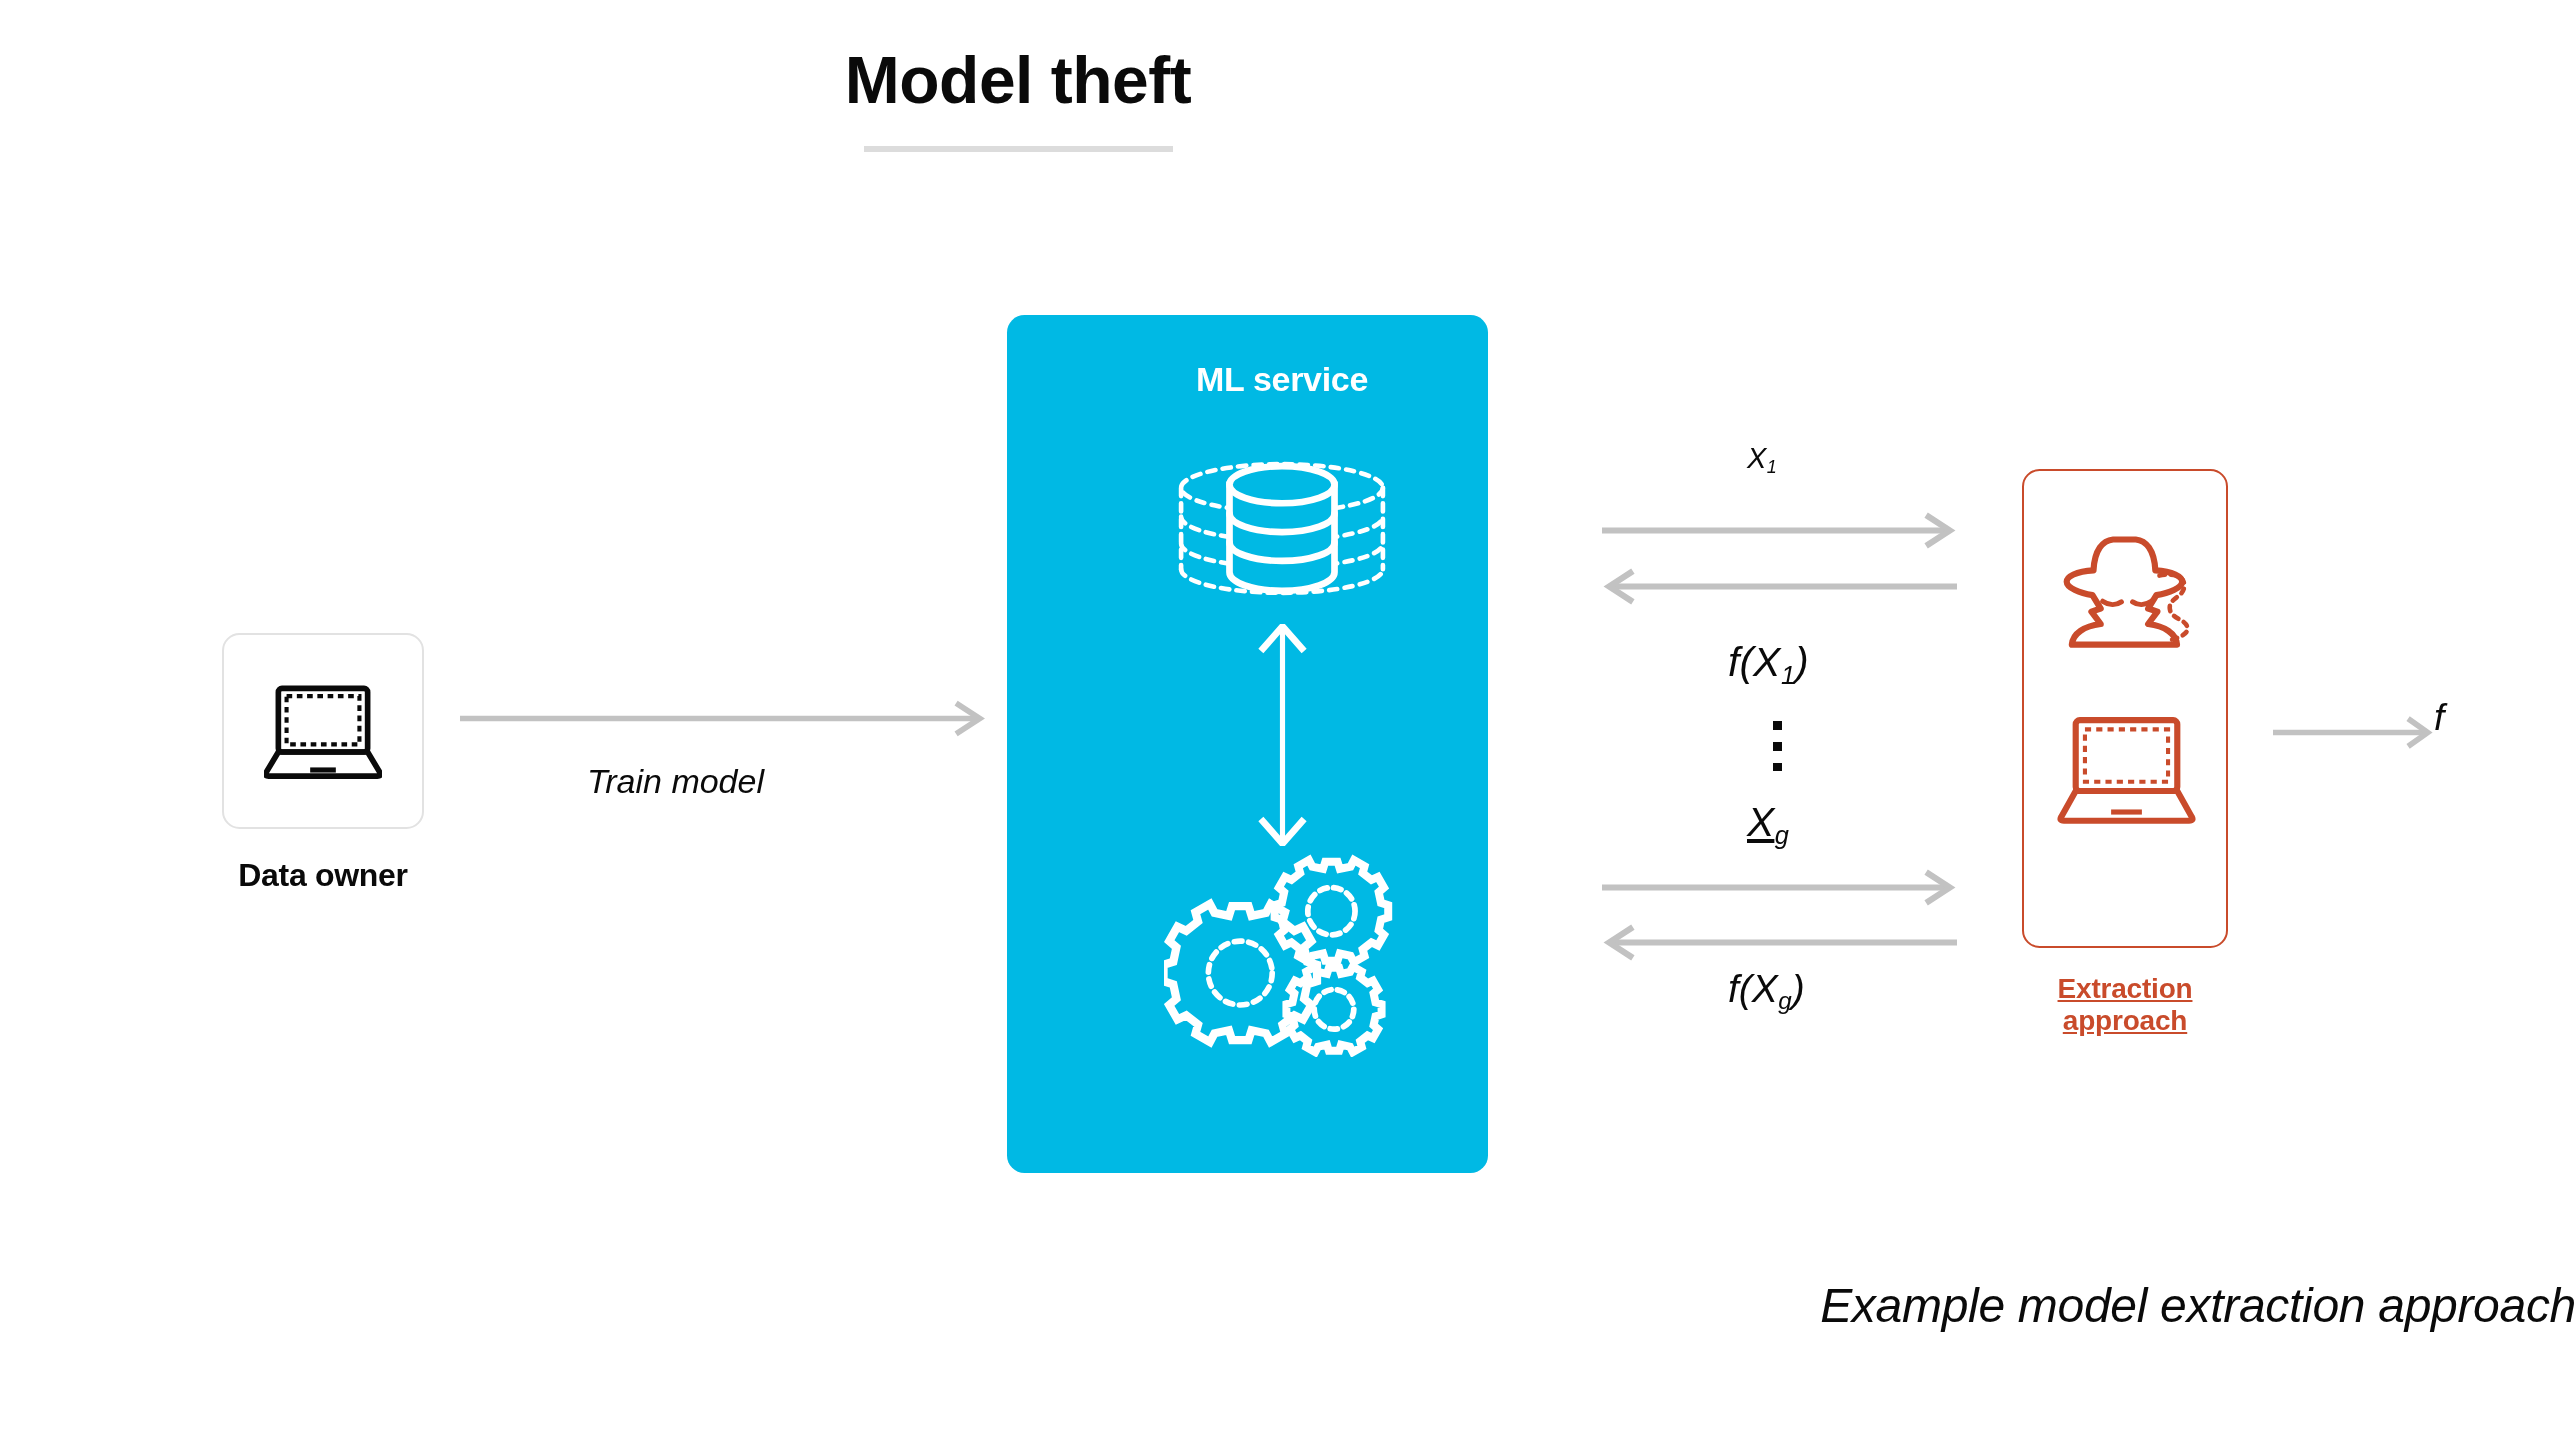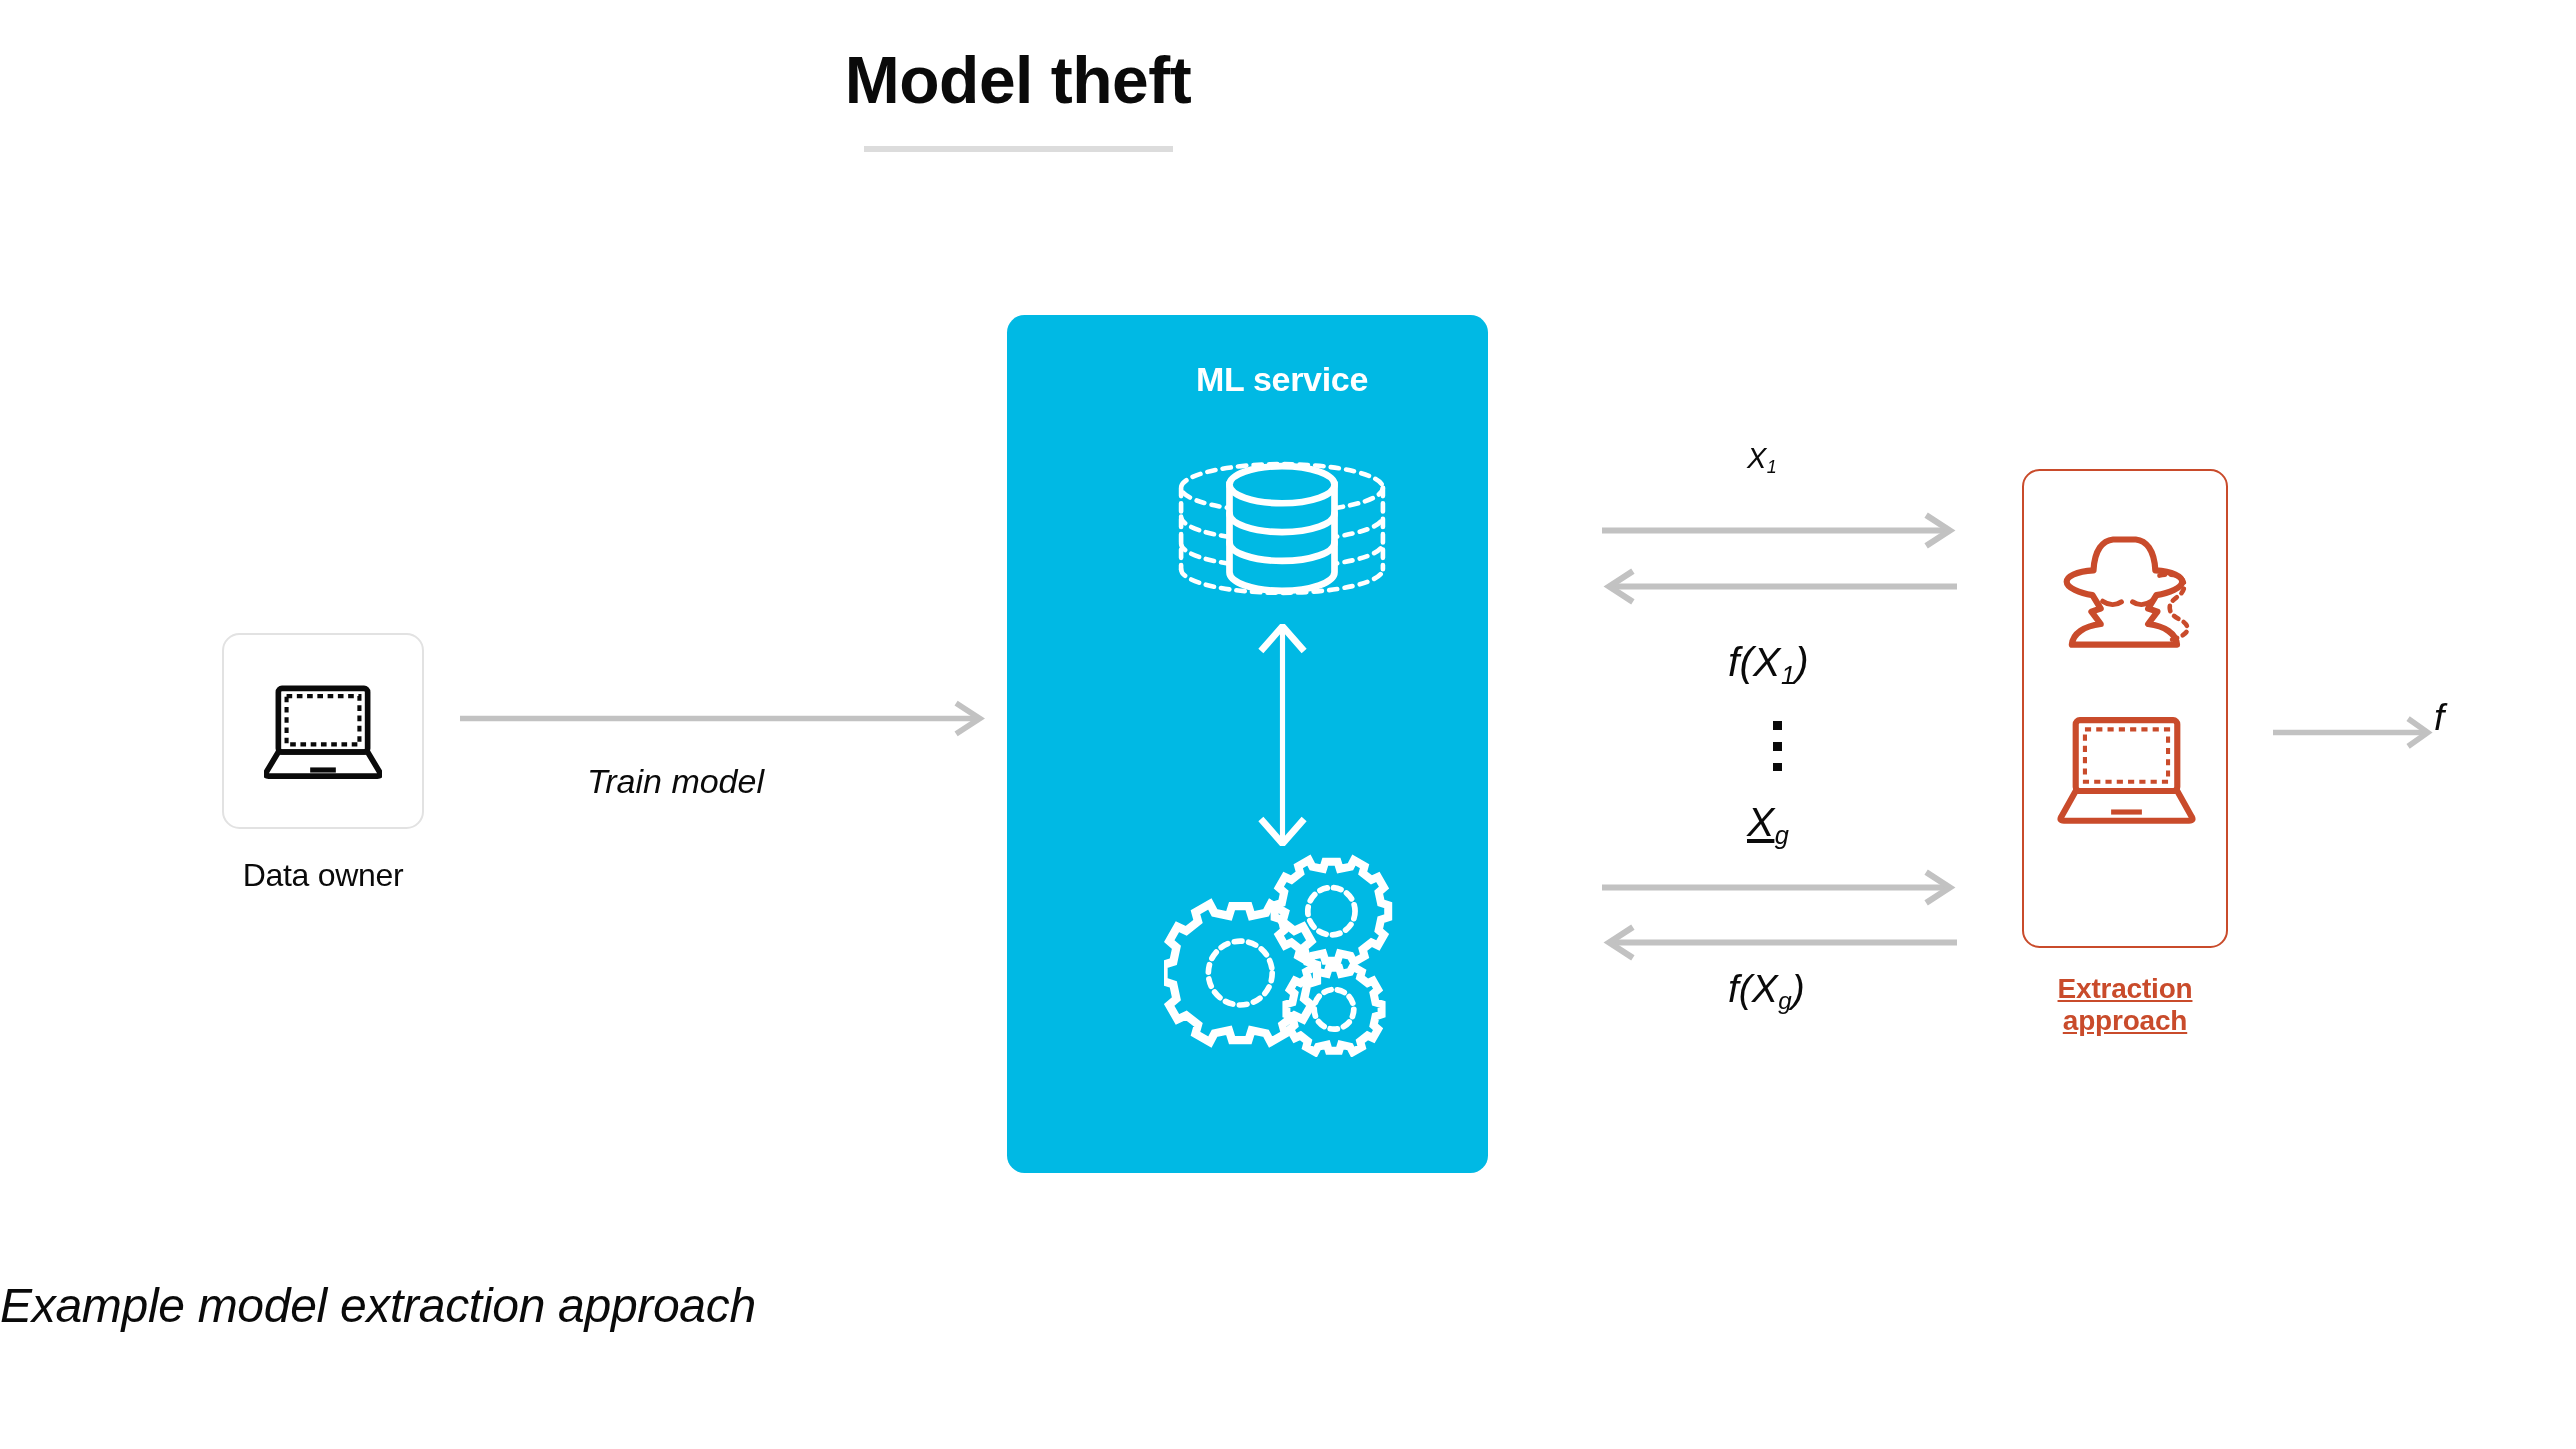--- a/index.html
+++ b/index.html
@@ -61,21 +61,21 @@
     box-sizing: border-box;
     background: #ffffff;
     display: flex;
     align-items: center;
     justify-content: center;
   }
   #data-owner-label {
     margin-top: 28px;
     text-align: center;
     font-size: 32px;
-    font-weight: normal;
+    font-weight: bold;
     color: #0a0a0a;
     width: 202px;
     letter-spacing: -0.3px;
   }
 
   
   #ml-service-box {
     left: 1007px;
     top: 315px;
     width: 481px;
@@ -207,21 +207,21 @@
     margin: 0 auto 12px auto;
   }
   #vertical-ellipsis i:last-child { margin-bottom: 0; }
 
   
   #caption {
     position: absolute;
     top: 1278px;
     left: 0;
     width: 2576px;
-    text-align: left;
+    text-align: right;
     font-size: 48px;
     font-style: italic;
     color: #0a0a0a;
     letter-spacing: -0.3px;
   }
 </style>
 </head>
 <body>
 
 <div id="title-block">

